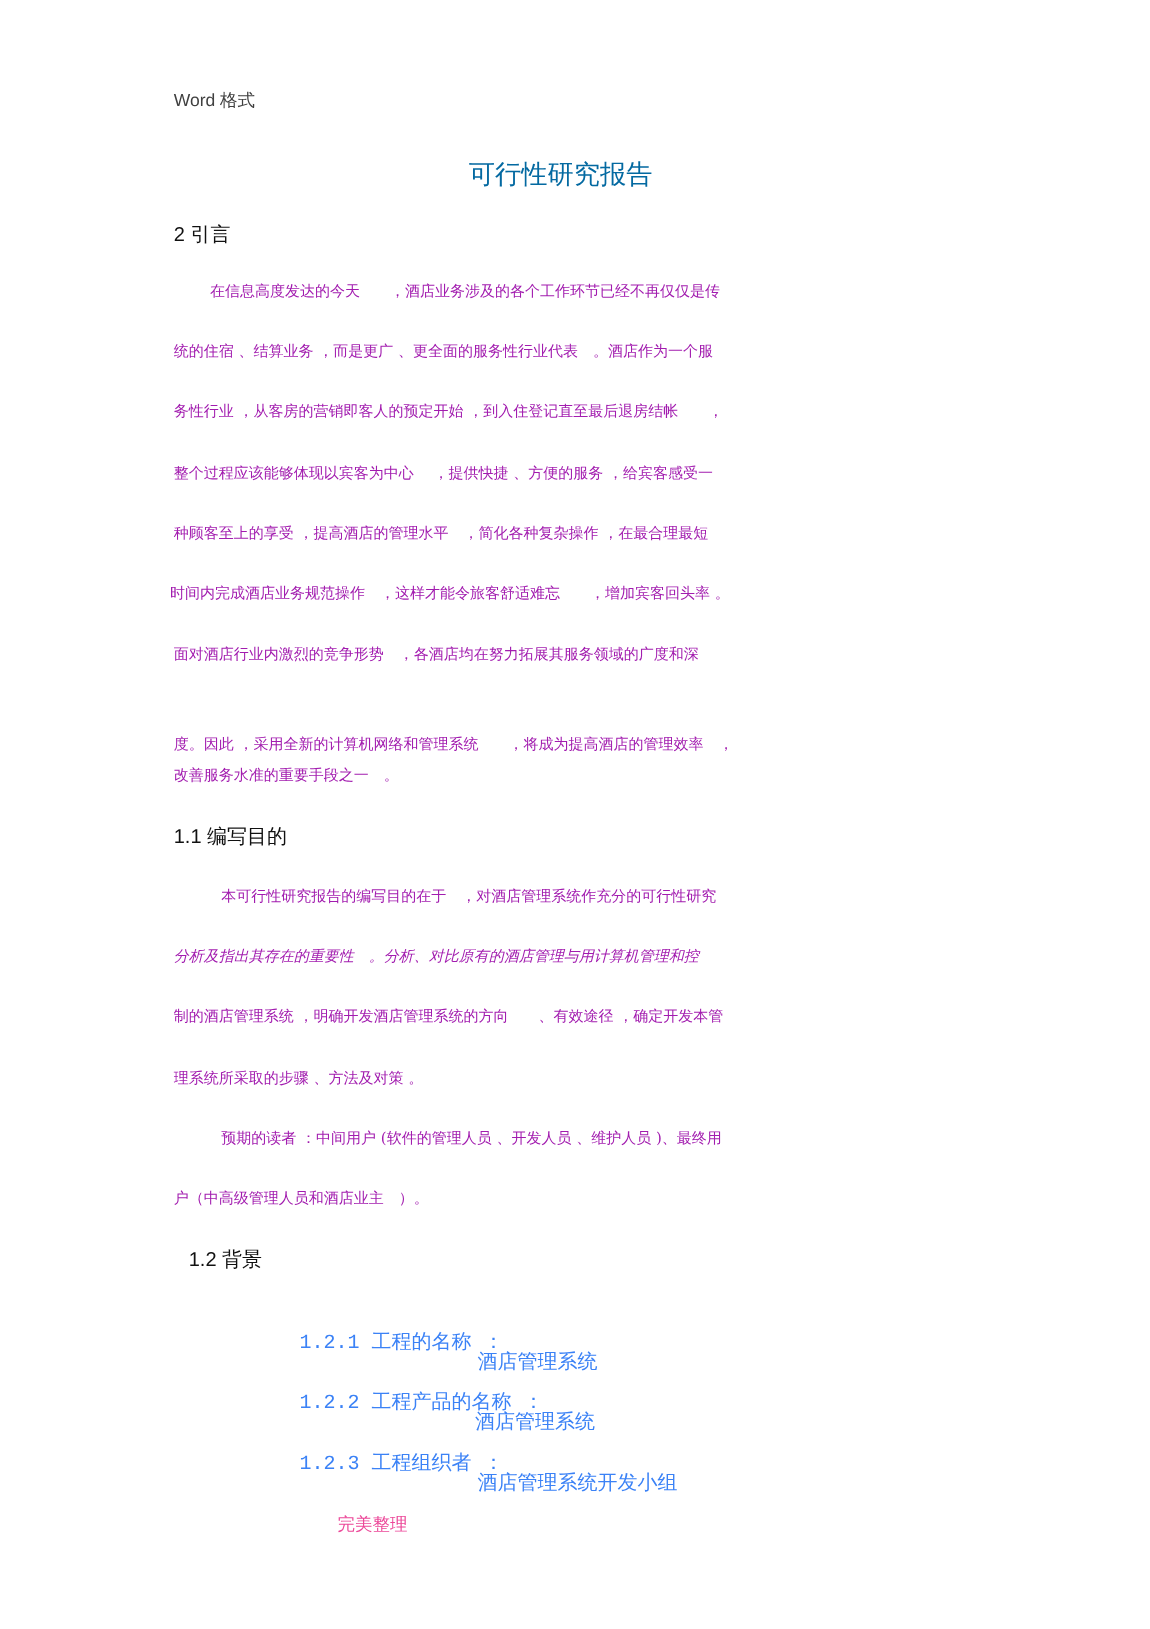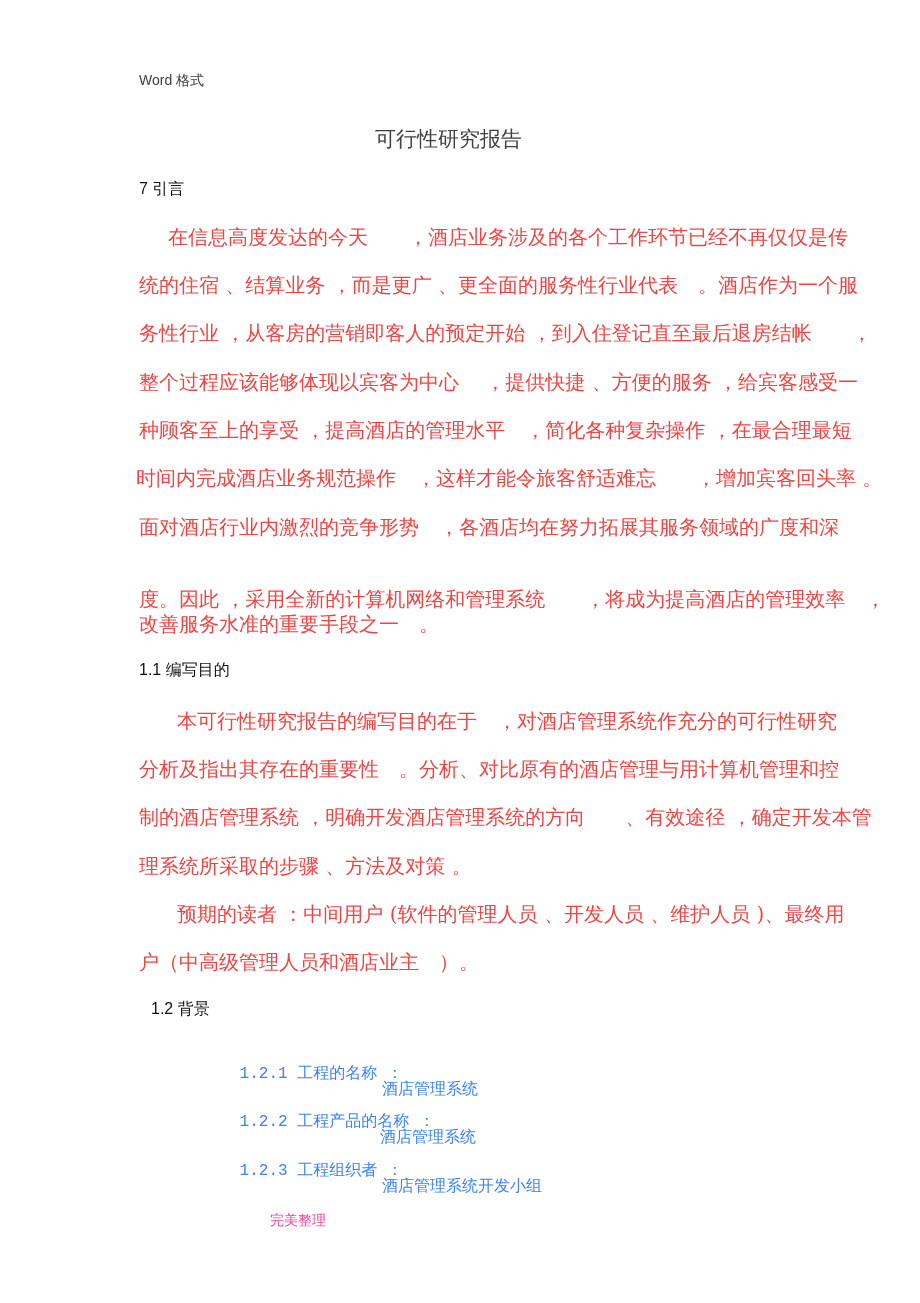--- a/index.html
+++ b/index.html
@@ -1,53 +1,53 @@
 <!DOCTYPE html>
 <html><head>
   <meta charset="utf-8">
   <style>
     html, body { margin: 0; padding: 0; background: #ffffff; }
     body { width: 920px; height: 1303px; position: relative; overflow: hidden;
            font-family: "DejaVu Serif", "Liberation Serif", serif; color: #222; }
     .abs { position: absolute; white-space: pre; line-height: 1; }
     .header { font-family: "Liberation Sans", "DejaVu Sans", sans-serif; font-size: 14px; color: #404040; }
-    .title { font-family: "DejaVu Sans", "Liberation Sans", sans-serif; font-size: 21px; color: #404040; font-weight: normal; }
+    .title { font-family: "DejaVu Sans", "Liberation Sans", sans-serif; font-size: 21px; color: #0369a1; font-weight: normal; }
     .h { font-family: "Liberation Sans", "DejaVu Sans", sans-serif; font-size: 16px; color: #111; }
-    .p { font-size: 20px; color: #ef4444; text-align: right; }
+    .p { font-size: 12px; color: #a21caf; text-align: right; }
     .sub { font-family: Liberation Mono, monospace; font-size: 16px; color: #3b82f6; }
     .sub .v { position: absolute; left: 200px; }
     .footer { font-size: 14px; color: #ec4899; }
   </style>
 </head>
 <body>
 
 <div>
   <div class="abs header" style="left:139px; top:73px;">Word 格式</div>
 
   <div class="abs title" style="left:375px; top:129px;">可行性研究报告</div>
 
-  <div class="abs h" style="left:139px; top:181px;">7 引言</div>
+  <div class="abs h" style="left:139px; top:181px;">2 引言</div>
 
   <div>
     <div class="abs p" style="left:168px; top:227px;">在信息高度发达的今天　　，酒店业务涉及的各个工作环节已经不再仅仅是传</div>
     <div class="abs p" style="left:139px; top:275px;">统的住宿 、结算业务 ，而是更广 、更全面的服务性行业代表　。酒店作为一个服</div>
     <div class="abs p" style="left:139px; top:323px;">务性行业 ，从客房的营销即客人的预定开始 ，到入住登记直至最后退房结帐　　，</div>
     <div class="abs p" style="left:139px; top:372px;">整个过程应该能够体现以宾客为中心　 ，提供快捷 、方便的服务 ，给宾客感受一</div>
     <div class="abs p" style="left:139px; top:420px;">种顾客至上的享受 ，提高酒店的管理水平　，简化各种复杂操作 ，在最合理最短</div>
     <div class="abs p" style="left:136px; top:468px;">时间内完成酒店业务规范操作　，这样才能令旅客舒适难忘　　，增加宾客回头率 。</div>
     <div class="abs p" style="left:139px; top:517px;">面对酒店行业内激烈的竞争形势　，各酒店均在努力拓展其服务领域的广度和深</div>
     <div class="abs p" style="left:139px; top:589px;">度。因此 ，采用全新的计算机网络和管理系统　　，将成为提高酒店的管理效率　，</div>
     <div class="abs p" style="left:139px; top:614px;">改善服务水准的重要手段之一　。</div>
   </div>
 
   <div class="abs h" style="left:139px; top:662px;">1.1 编写目的</div>
 
   <div>
     <div class="abs p" style="left:177px; top:711px;">本可行性研究报告的编写目的在于　，对酒店管理系统作充分的可行性研究</div>
-    <div class="abs p" style="left:139px; top:759px;">分析及指出其存在的重要性　。分析、对比原有的酒店管理与用计算机管理和控</div>
+    <div class="abs p" style="left:139px; top:759px;font-style:italic;">分析及指出其存在的重要性　。分析、对比原有的酒店管理与用计算机管理和控</div>
     <div class="abs p" style="left:139px; top:807px;">制的酒店管理系统 ，明确开发酒店管理系统的方向　　、有效途径 ，确定开发本管</div>
     <div class="abs p" style="left:139px; top:856px;">理系统所采取的步骤 、方法及对策 。</div>
     <div class="abs p" style="left:177px; top:904px;">预期的读者 ：中间用户 (软件的管理人员 、开发人员 、维护人员 )、最终用</div>
     <div class="abs p" style="left:139px; top:952px;">户（中高级管理人员和酒店业主　）。</div>
   </div>
 
   <div class="abs h" style="left:151px; top:1001px;">1.2 背景</div>
 
   <div>
     <div class="abs sub" style="left:182px; top:1050px; width:400px;">

